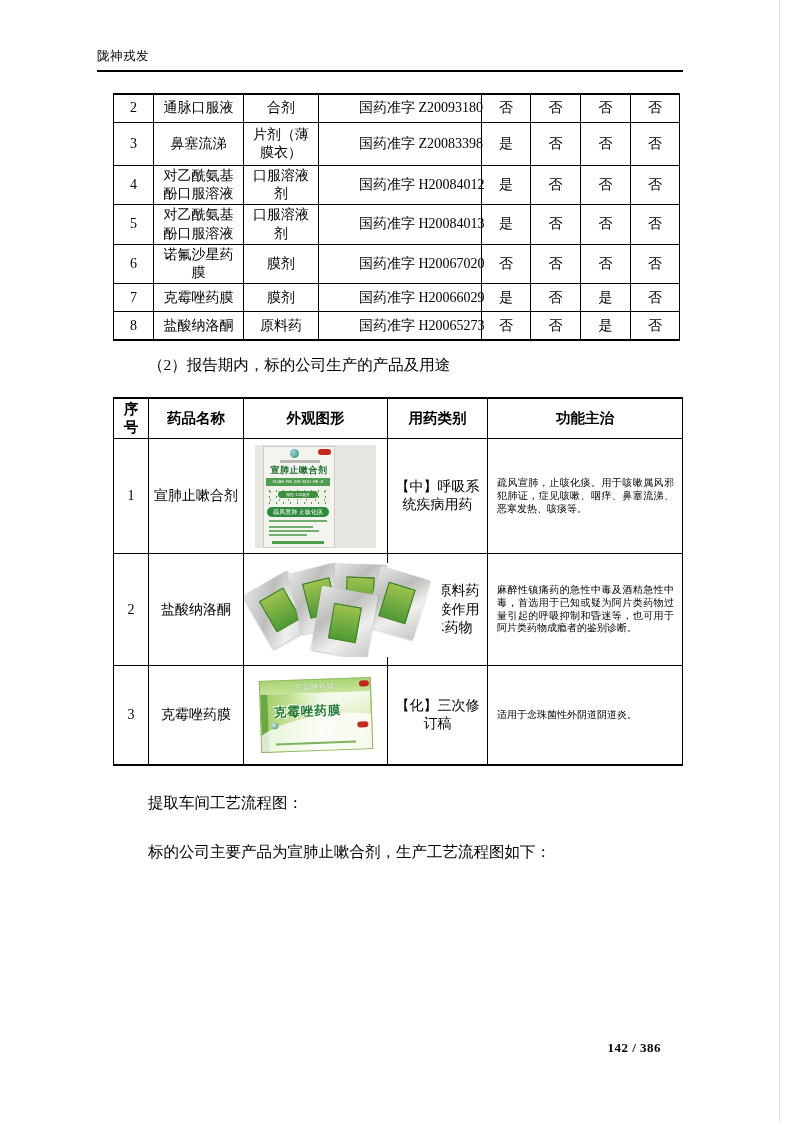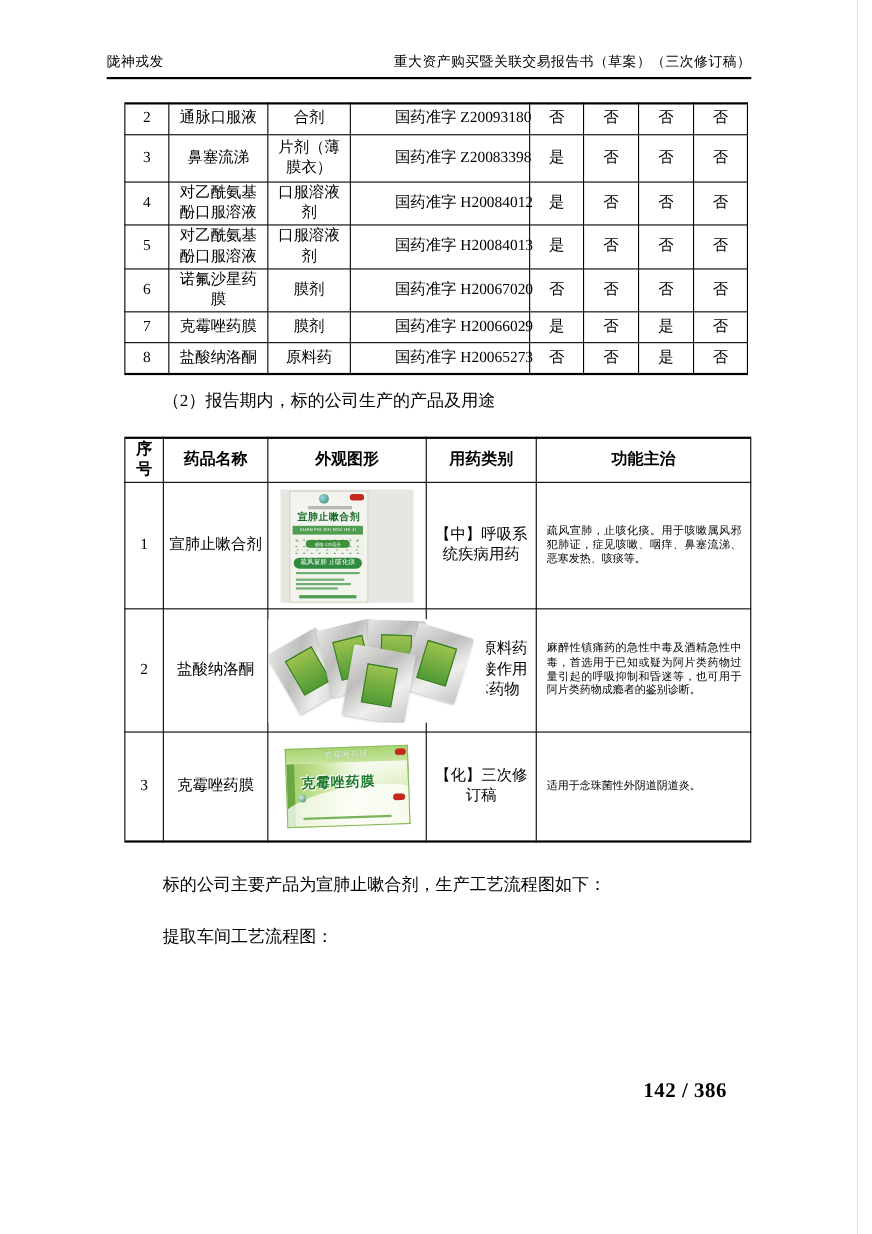--- a/index.html
+++ b/index.html
@@ -37,22 +37,22 @@
   .t2 tr.r2 td{height:105px;}
   .t2 tr.r3 td{height:92px;}
   .imgcell{padding:0 !important;}
   
   .sec,.para{margin:0 90px 0 148px;font-size:15.5px;line-height:1.25;}
   .sec2{margin-top:14px;}
   .sec3{margin-top:27px;}
   .p1{margin-top:29px;}
   .p2{margin-top:27px;}
   .footer{
-    position:absolute;top:981px;right:118px;
-    font-size:19px;font-weight:bold;letter-spacing:.5px;
+    position:absolute;top:1040px;right:118px;
+    font-size:13px;font-weight:bold;letter-spacing:.5px;
   }
   
   .scene{position:relative;margin:0 auto;overflow:hidden;}
   
   .scene-xf{width:121px;height:103px;background:#e7e7e2;}
   .xf-box{position:absolute;left:8px;top:1px;width:70px;height:100px;
           background:#f4f4ef;border:1px solid #cfcfc6;font-family:"Liberation Sans","DejaVu Sans",sans-serif;}
   .xf-logo{position:absolute;left:26px;top:2px;width:9px;height:9px;border-radius:50%;
            background:radial-gradient(circle at 35% 35%,#9fd4e8,#2e8b57);}
   .xf-otc{position:absolute;right:3px;top:2px;width:13px;height:6px;border-radius:4px;background:#c4281e;}
@@ -115,21 +115,20 @@
   
   .nowrap{white-space:nowrap;padding-left:40px;}
 </style>
 </head>
 <body>
 
 <div class="page">
 
   <div class="doc-header">
     <span>陇神戎发</span>
-    <span>重大资产购买暨关联交易报告书（草案）（三次修订稿）</span>
   </div>
 
   <table class="t1">
     <colgroup>
       <col style="width:40px">
         <col style="width:90px">
         <col style="width:75px">
         <col style="width:163px">
       <col style="width:49px">
         <col style="width:50px">
@@ -287,18 +286,18 @@
               </div>
             </div>
           </div>
         </td>
         <td>【化】三次修订稿</td>
         <td class="func">适用于念珠菌性外阴道阴道炎。</td>
       </tr>
     </tbody>
   </table>
 
+  <p class="para p2">提取车间工艺流程图：</p>
   <p class="para p1">标的公司主要产品为宣肺止嗽合剂，生产工艺流程图如下：</p>
-  <p class="para p2">提取车间工艺流程图：</p>
 
   <div class="footer">142 / 386</div>
 
 </div>
 
 </body></html>

